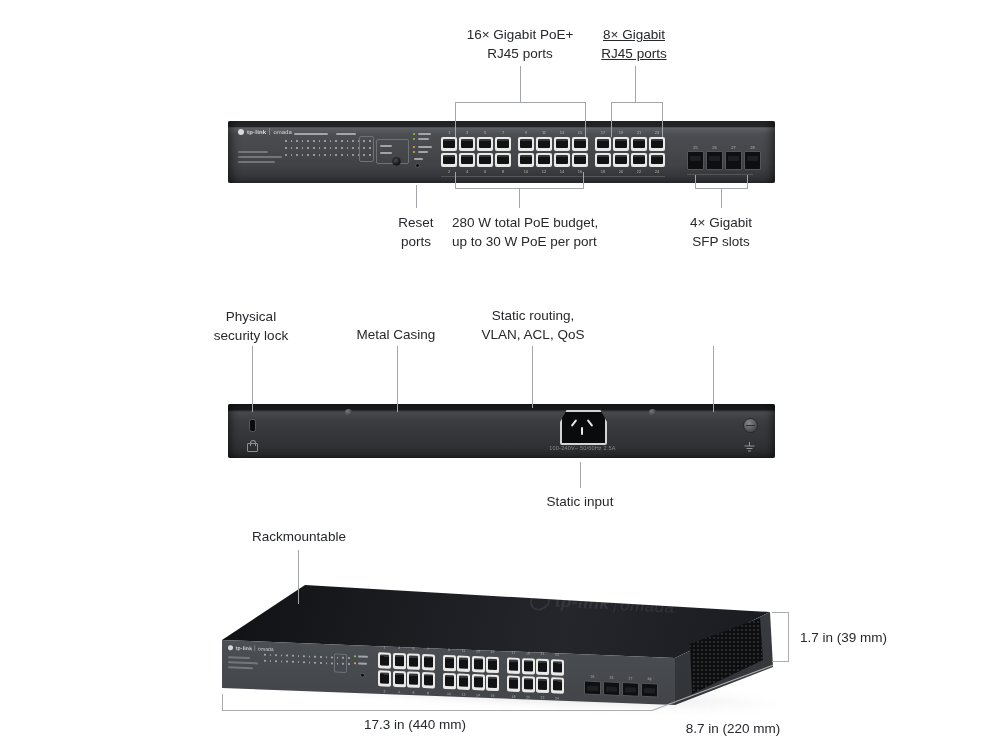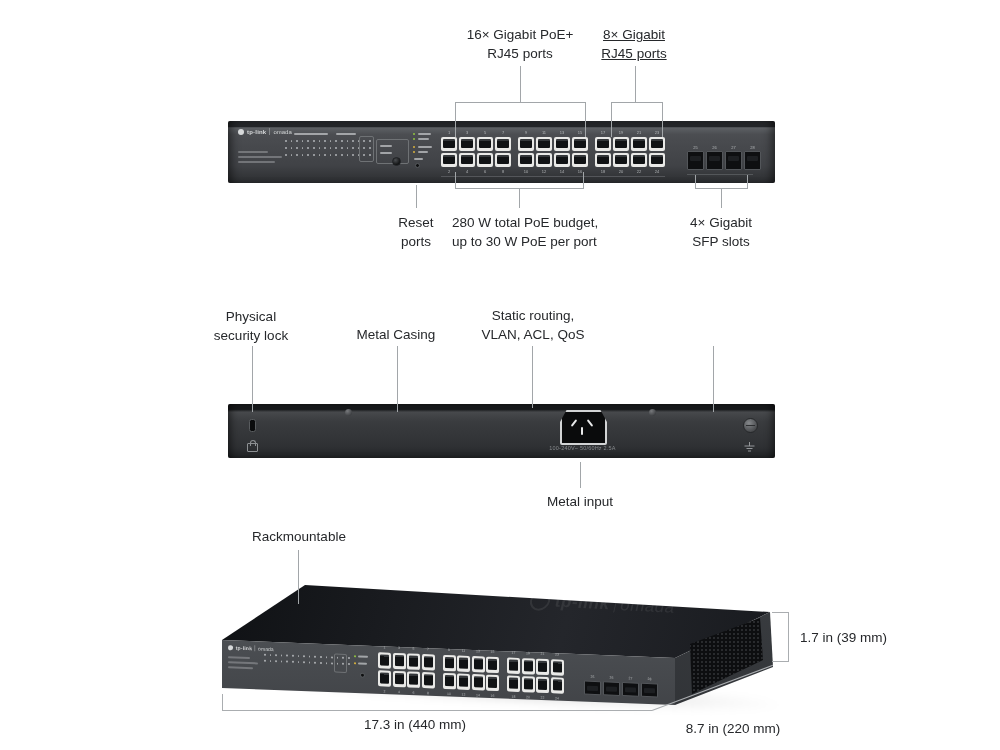--- a/index.html
+++ b/index.html
@@ -373,21 +373,21 @@
         <line x1="6.5" y1="0" x2="6.5" y2="4"></line>
           <line x1="1.5" y1="4" x2="11.5" y2="4"></line>
         <line x1="3.5" y1="6.5" x2="9.5" y2="6.5"></line>
           <line x1="5" y1="9" x2="8" y2="9"></line>
       </g>
     </svg>
   </div>
 
   <div class="aline v" style="left:580px;top:462px;height:26px;"></div>
   <div class="txt center" style="left:520px;top:492px;width:120px;">
-    <div>Metal input</div>
+    <div>Static input</div>
   </div>
 
   <div class="txt center" style="left:229px;top:527px;width:140px;">
     <div>Rackmountable</div>
   </div>
   <div class="aline v" style="left:298px;top:550px;height:54px;"></div>
 
   <div id="persp" class="persp">
     <div id="persp-shadow"></div>
     <div id="persp-top" class="face"></div>

